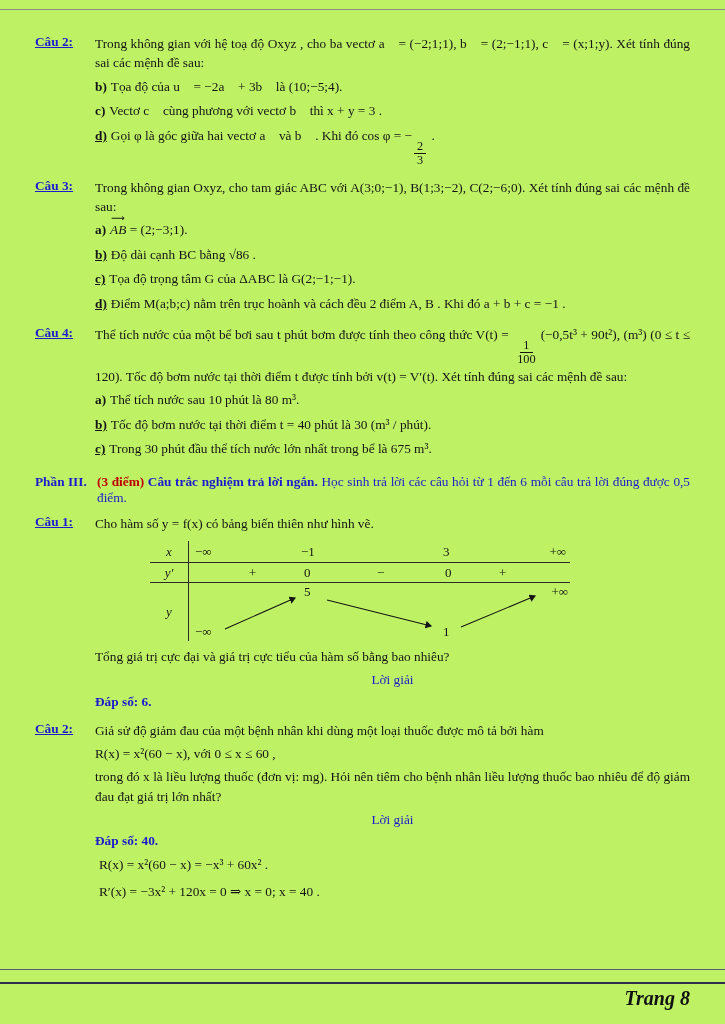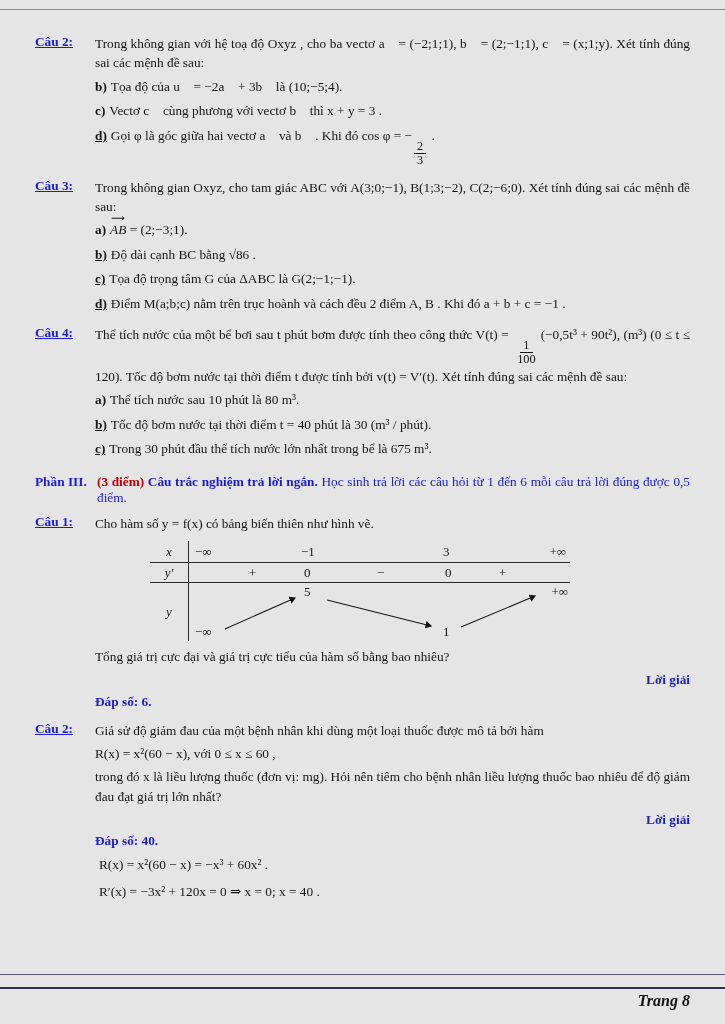--- a/index.html
+++ b/index.html
@@ -2,21 +2,21 @@
 <html><head>
 <meta charset="utf-8">
 <style>
   :root{
     --blue:#1a1ad1;
     --red:#c00000;
     --ink:#141414;
   }
   html,body{margin:0;padding:0;background:#fff;}
   .page{
-    position:relative;width:725px;height:1024px;background:#e5e5e5;overflow:hidden;
+    position:relative;width:725px;height:1024px;background:#bef264;overflow:hidden;
     font-family:"Liberation Serif","DejaVu Serif",serif;
     font-size:13.3px;color:var(--ink);
   }
   .toprule{position:absolute;top:9px;left:0;width:725px;border-top:1px solid #8d8d8d;}
   .content{position:absolute;top:34px;left:35px;width:655px;}
   .qrow{display:flex;align-items:flex-start;margin-bottom:6px;}
   .qlabel{
     flex:0 0 60px;font-weight:bold;color:var(--blue);
     text-decoration:underline;white-space:nowrap;
   }
@@ -32,21 +32,21 @@
     vertical-align:-0.85em;line-height:1.08;font-size:12.3px;margin:0 2px;
   }
   .frac .num{border-bottom:1px solid var(--ink);padding:0 3px;}
   .frac .den{padding:0 3px;}
   .vec{position:relative;display:inline-block;font-style:italic;}
   .vec::before{
     content:"⟶";position:absolute;left:50%;transform:translateX(-50%);
     top:-0.95em;font-size:0.72em;font-family:"DejaVu Sans",sans-serif;font-style:normal;
   }
   .center{text-align:left;}
-  .solhead{color:var(--blue);font-weight:bold;text-align:right;margin:2px 0;}
+  .solhead{color:var(--blue);font-weight:normal;text-align:center;margin:2px 0;}
   .answer{color:var(--blue);font-weight:bold;}
   .p3head{margin-top:10px;margin-bottom:8px;}
   .p3text{color:var(--blue);text-align:justify;}
   .pts{color:var(--red);font-weight:bold;}
   .p3title{font-weight:bold;}
   .sol{padding-left:4px;line-height:1.7;}
 
   
   .bbt{width:420px;margin:8px 0 6px 55px;font-size:13px;}
   .bbt-row{display:flex;}
@@ -66,21 +66,21 @@
   .r-y .bbt-vals span.top{top:1px;}
   .r-y .bbt-vals span.bot{bottom:1px;}
   .bbt-arrows{position:absolute;left:0;top:0;}
 
   
   .footer{position:absolute;left:0;bottom:14px;width:725px;}
   .fline1{border-top:1px solid #5a5a74;}
   .fline2{border-top:2.5px solid #2e2e4e;margin-top:12px;}
   .fpage{
     text-align:right;padding:3px 35px 0 0;font-weight:bold;font-style:italic;
-    font-size:16px;color:#111;
+    font-size:20px;color:#111;
   }
 </style>
 </head>
 <body>
 
 <div class="page">
   <div class="toprule"></div>
 
   <div class="content">
 

